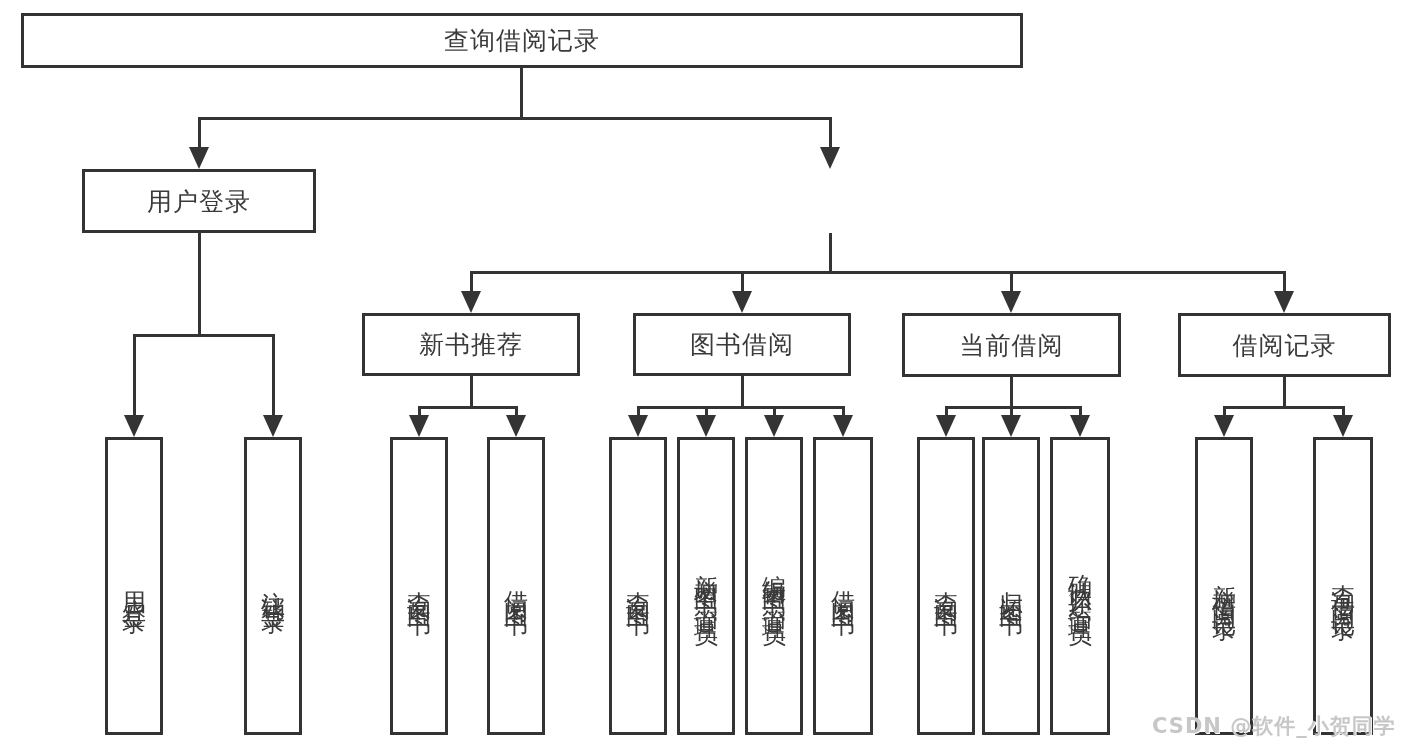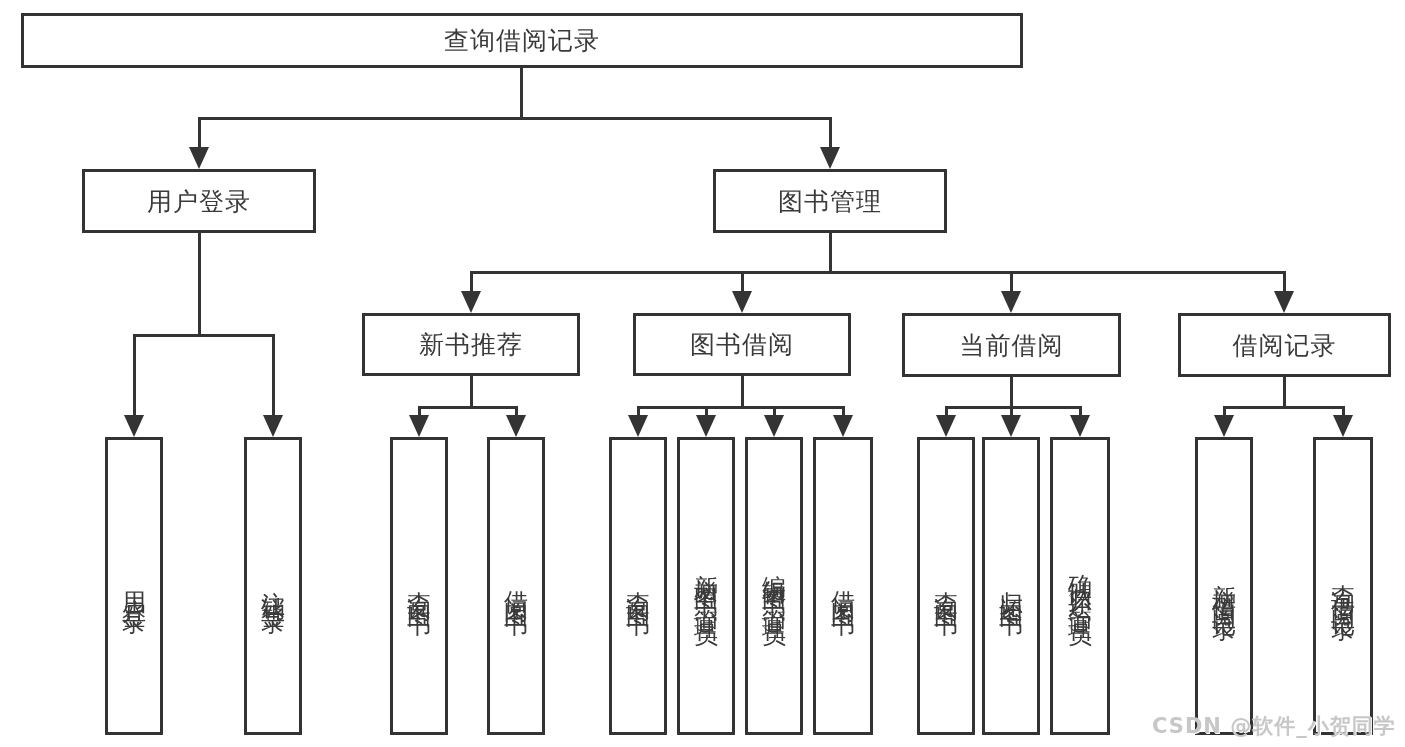--- a/index.html
+++ b/index.html
@@ -63,23 +63,20 @@
 <body>
 
 <div class="canvas">
 
   <div class="node" style="left:21px;top:13px;width:1002px;height:55px">
     <span class="hlabel">查询借阅记录</span>
   </div>
 
   <div class="node" style="left:82px;top:169px;width:234px;height:64px">
     <span class="hlabel">用户登录</span>
-  </div>
-  <div class="node" style="left:713px;top:169px;width:234px;height:64px">
-    <span class="hlabel">图书管理</span>
   </div>
 
   <div class="node" style="left:633px;top:313px;width:218px;height:63px">
     <span class="hlabel">图书借阅</span>
   </div>
   <div class="node" style="left:362px;top:313px;width:218px;height:63px">
     <span class="hlabel">新书推荐</span>
   </div>
   <div class="node" style="left:1178px;top:313px;width:213px;height:64px">
     <span class="hlabel">借阅记录</span>

